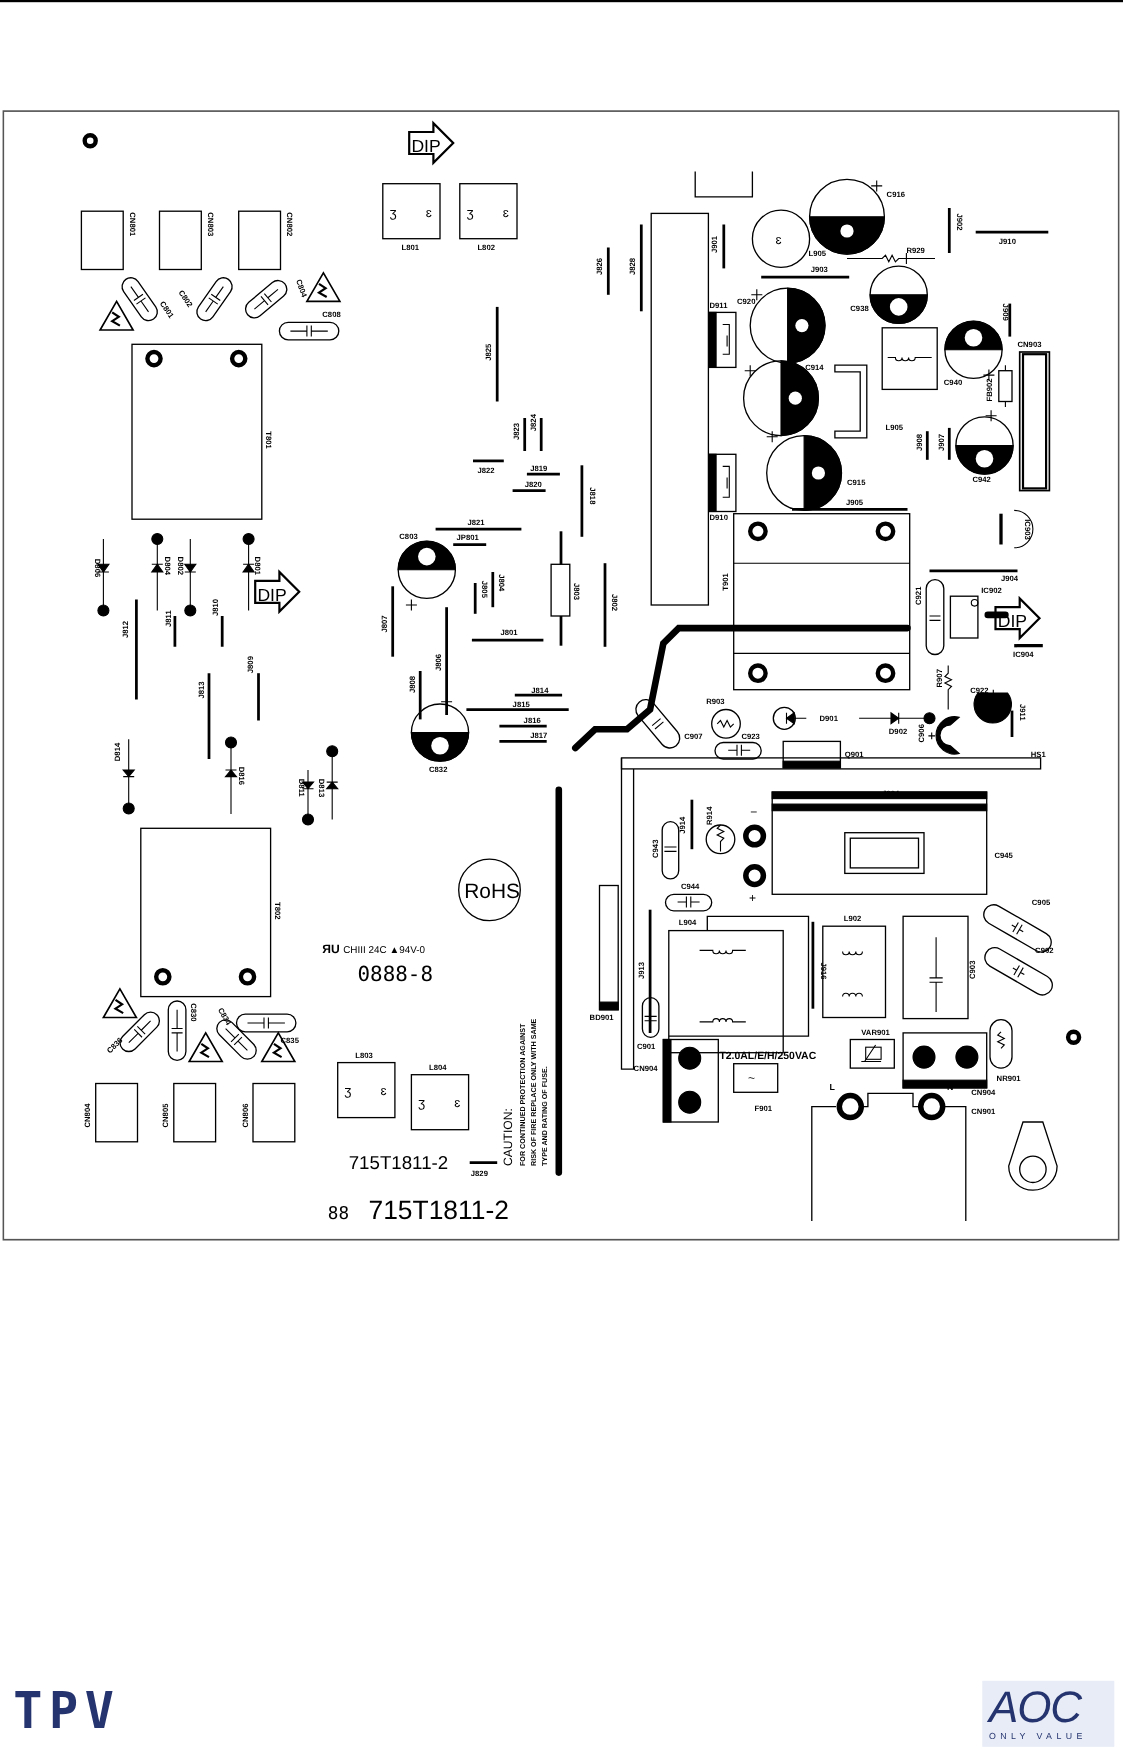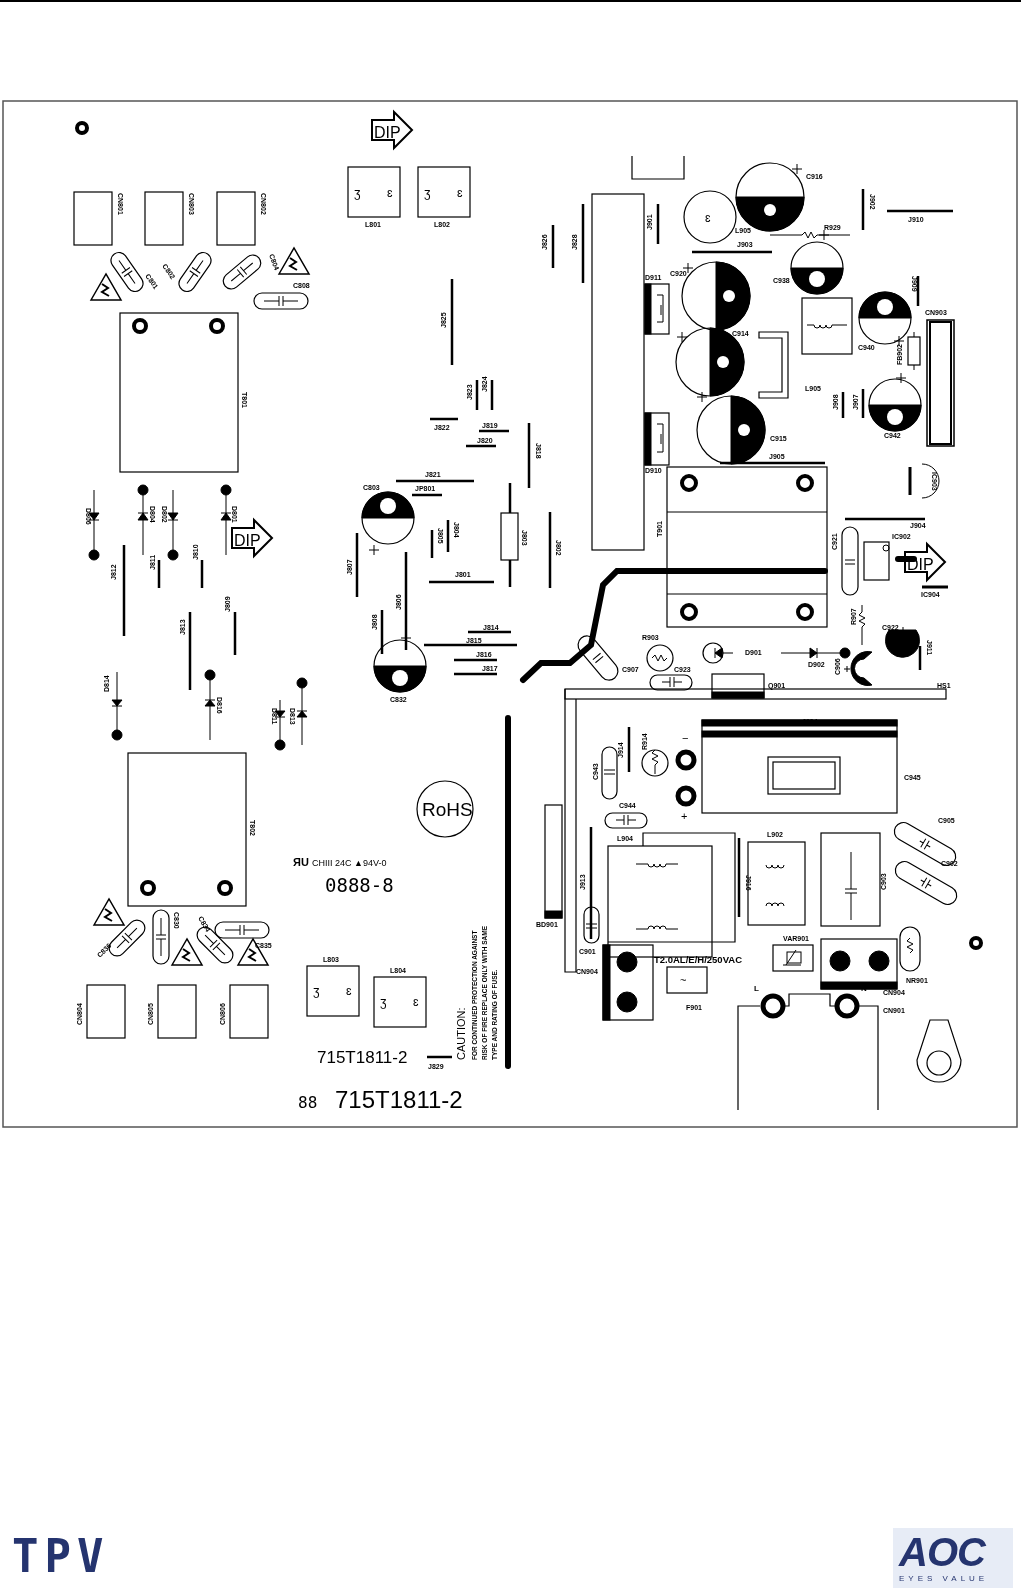--- a/index.html
+++ b/index.html
@@ -4,21 +4,21 @@
 <style>
   html,body{margin:0;padding:0;background:#fff;}
   body{width:1021px;height:1591px;position:relative;overflow:hidden;font-family:"Liberation Sans",sans-serif;}
   .topline{position:absolute;left:0;top:0;width:1021px;height:2px;background:#000;}
   .board{position:absolute;left:2px;top:100px;width:852px;height:1045px;}
   .board svg{display:block;}
   .lbl{font-family:"Liberation Sans",sans-serif;font-weight:bold;font-size:7px;fill:#000;}
   .mid{font-family:"Liberation Sans",sans-serif;font-size:17px;fill:#000;}
   .footer-logo-tpv{position:absolute;left:12px;top:1530px;font-family:"DejaVu Sans Mono",monospace;font-weight:bold;font-size:44px;color:#25346f;letter-spacing:6px;transform:scaleY(1.05);}
   .footer-logo-aoc{position:absolute;left:893px;top:1528px;width:120px;height:60px;background:#e7ecf6;}
-  .aoc-main{position:absolute;left:6px;top:2px;font-family:"Liberation Sans",sans-serif;font-weight:bold;font-style:italic;font-size:40px;color:#25346f;letter-spacing:-1px;}
+  .aoc-main{position:absolute;left:6px;top:2px;font-family:"Liberation Sans",sans-serif;font-weight:normal;font-style:italic;font-size:40px;color:#25346f;letter-spacing:-1px;}
   .aoc-sub{position:absolute;left:6px;top:46px;font-family:"Liberation Sans",sans-serif;font-size:8px;color:#25346f;letter-spacing:4px;}
 </style>
 </head>
 <body>
 
 <div class="topline"></div>
 
 <div class="board">
 <svg width="1016" height="1045" viewBox="0 0 1016 1045" xmlns="http://www.w3.org/2000/svg" stroke="#000" fill="none">
 
@@ -725,14 +725,14 @@
   <text x="323" y="792" stroke="none" fill="#000" style="font-family:'DejaVu Sans Mono',monospace;font-size:19px">0888-8</text>
   <text x="315" y="963" stroke="none" fill="#000" style="font-family:'Liberation Sans',sans-serif;font-size:17px">715T1811-2</text>
   <text x="296" y="1008" stroke="none" fill="#000" style="font-family:'DejaVu Sans Mono',monospace;font-size:16px">88</text>
   <text x="333" y="1008" stroke="none" fill="#000" style="font-family:'Liberation Sans',sans-serif;font-size:24px">715T1811-2</text>
 </svg>
 </div>
 
 <div class="footer-logo-tpv">TPV</div>
 <div class="footer-logo-aoc">
   <div class="aoc-main">AOC</div>
-  <div class="aoc-sub">EYES VALUE</div>
+  <div class="aoc-sub">ONLY VALUE</div>
 </div>
 
 </body></html>

